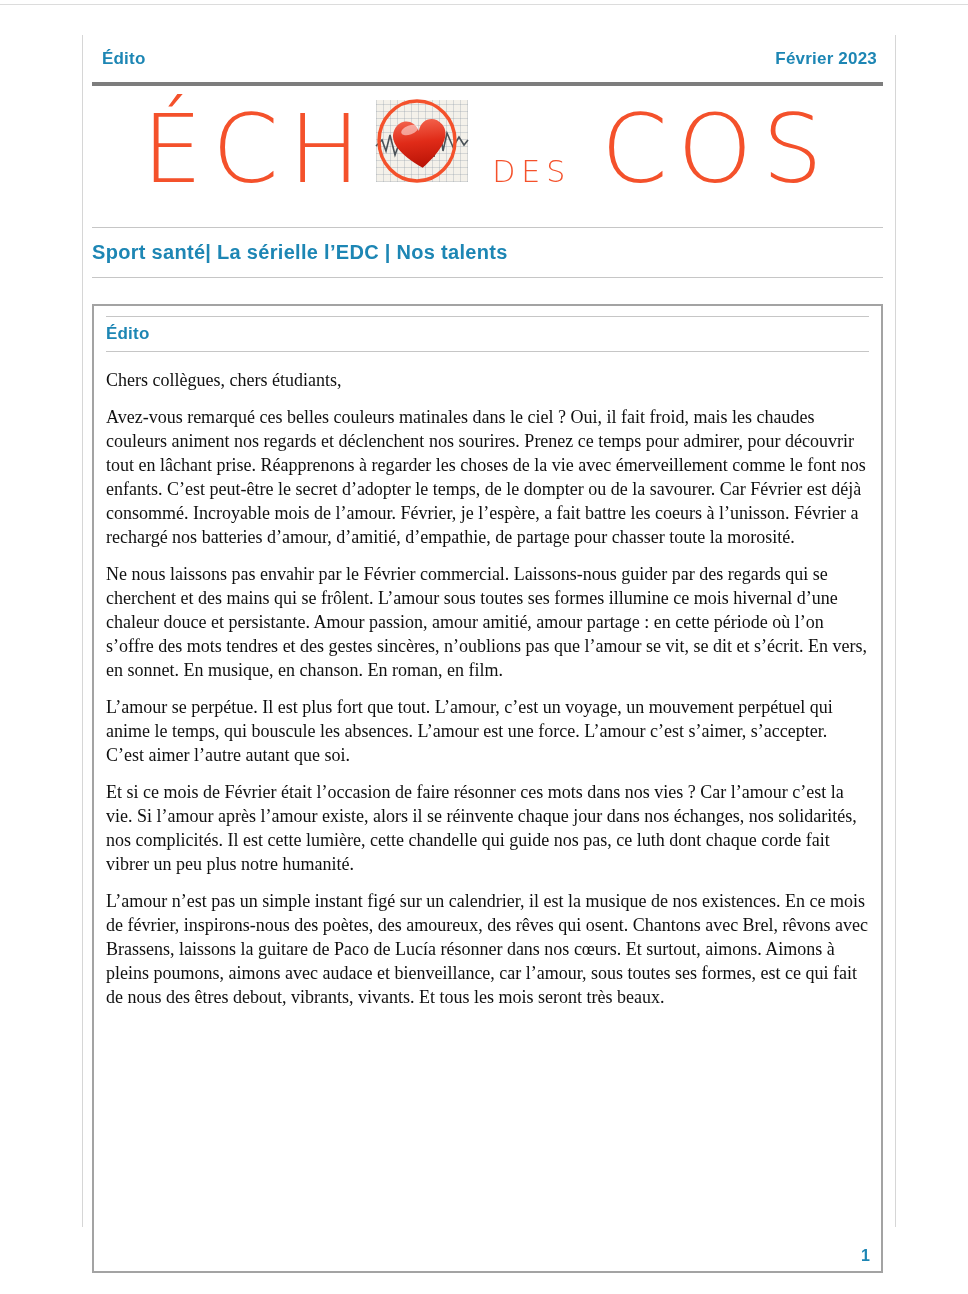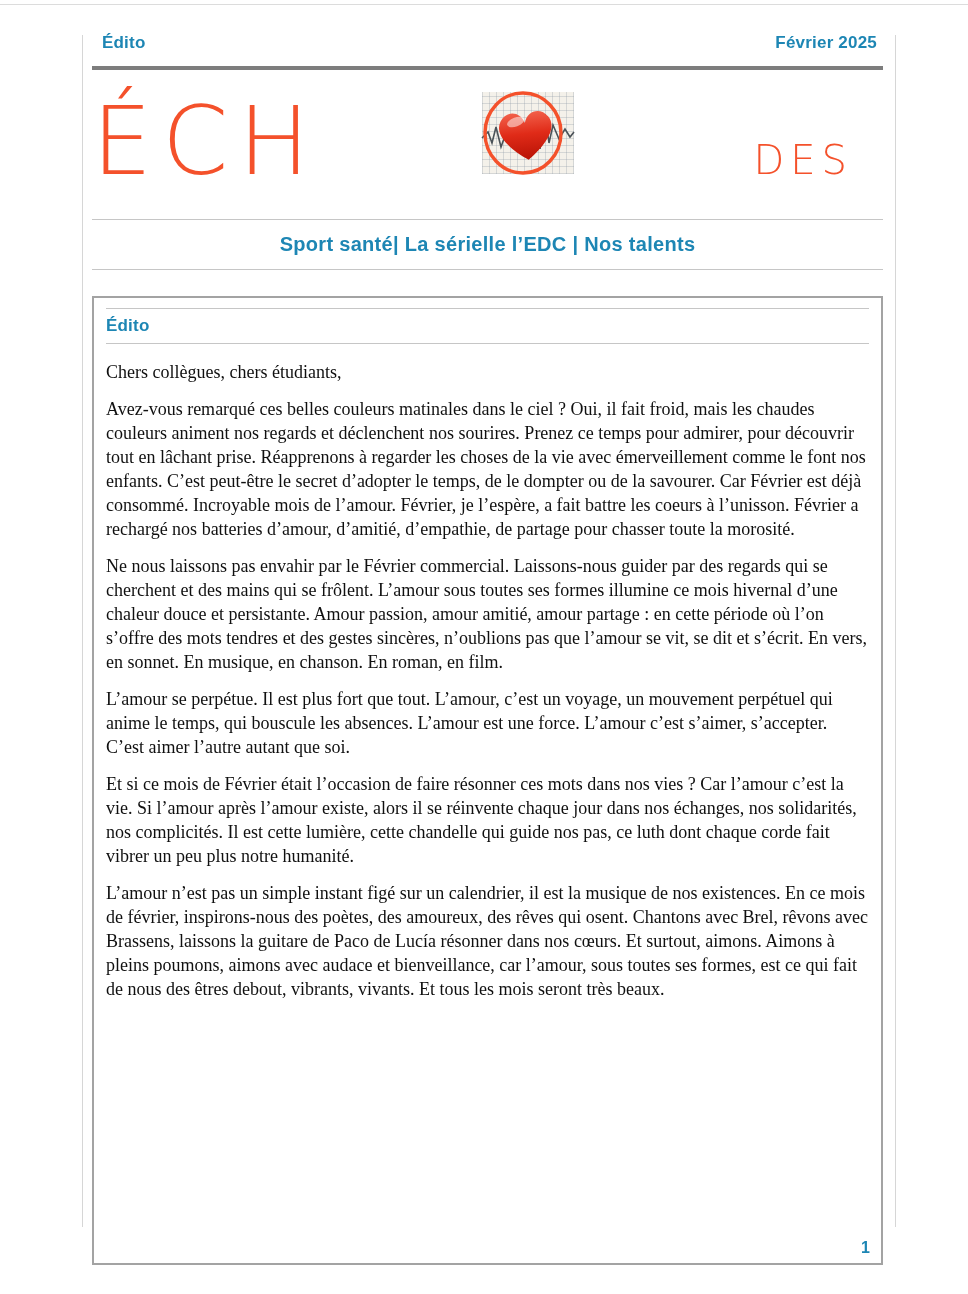--- a/index.html
+++ b/index.html
@@ -7,45 +7,45 @@
     width:968px;height:1294px;position:relative;background:#ffffff;
     font-family:"Liberation Sans","DejaVu Sans",sans-serif;
     overflow:hidden;
   }
   
   .topline{position:absolute;top:4px;left:0;width:968px;height:1px;background:#dcdcdc;}
   .vguide{position:absolute;top:35px;height:1192px;width:1px;background:#d6d6d6;}
   .vguide.left{left:82px;}
   .vguide.right{left:895px;}
 
-  .content{position:absolute;left:92px;top:0;width:791px;}
+  .content{position:absolute;left:92px;top:16px;width:791px;}
 
   .hdr{display:flex;justify-content:space-between;align-items:flex-end;
        margin-top:33px;padding:0 6px 0 10px;
        color:var(--accent);font-size:17px;font-weight:700;letter-spacing:.2px;}
   .rule-dark{margin-top:13px;height:4px;background:var(--rule-dark);}
 
-  .logo{display:flex;justify-content:space-between;align-items:baseline;
-        margin-top:22px;color:var(--logo-orange);white-space:nowrap;}
+  .logo{display:flex;justify-content:center;align-items:baseline;
+        margin-top:14px;color:var(--logo-orange);white-space:nowrap;}
   .logo .big{font-family:"DejaVu Sans ExtraLight","DejaVu Sans Light","DejaVu Sans",sans-serif;
         font-weight:200;font-size:95px;line-height:1;letter-spacing:10px;}
   .logo .mid{font-family:"DejaVu Sans ExtraLight","DejaVu Sans Light","DejaVu Sans",sans-serif;
-        font-weight:200;font-size:40px;line-height:1;letter-spacing:6px;
+        font-weight:200;font-size:30px;line-height:1;letter-spacing:6px;
         margin:0 30px 0 22px;}
   .logo-o{display:inline-block;position:relative;width:92px;height:82px;vertical-align:baseline;
         margin:0 2px -4px 6px;
         background:
           repeating-linear-gradient(0deg, rgba(140,152,165,.30) 0 1px, transparent 1px 7px),
           repeating-linear-gradient(90deg, rgba(140,152,165,.30) 0 1px, transparent 1px 7px),
           #f4f1ea;}
   .logo-o svg{position:absolute;inset:0;overflow:visible;}
 
   .rule-thin{height:1px;background:var(--rule-light);}
   .rule-subtitle-top{margin-top:30px;}
-  .subtitle{margin:13px 0;text-align:center;color:var(--accent);
+  .subtitle{margin:13px 0;color:var(--accent);
             font-size:20px;font-weight:700;letter-spacing:.3px;}
 
   .box{margin-top:26px;height:969px;border:2px solid var(--box-border);
        box-sizing:border-box;padding:10px 12px 8px 12px;position:relative;overflow:hidden;}
   .box h2{margin:7px 0;color:var(--accent);font-size:17px;font-weight:700;letter-spacing:.2px;}
   .article-body{margin-top:16px;
        font-family:"Liberation Serif","DejaVu Serif",serif;
        font-size:18px;line-height:24px;color:#101010;}
   .article-body p{margin:8px 0 13px 0;}
   .article-body p.closing{margin-top:9px;}
@@ -57,21 +57,21 @@
 <body>
 
 <div class="topline"></div>
 <div class="vguide left"></div>
 <div class="vguide right"></div>
 
 <main class="content">
 
   <header class="hdr">
     <span>Édito</span>
-    <span>Février 2025</span>
+    <span>Février 2023</span>
   </header>
 
   <div class="rule-dark"></div>
 
   <div class="logo">
     <span class="big">ÉCH</span>
     <span class="logo-o">
       <svg viewBox="0 0 92 82" width="92" height="82">
         <polyline points="0,46 6,40 10,51 14,35 19,55 24,41 30,47 38,44 48,43 54,30 58,57 63,22 67,51 71,33 77,47 83,37 88,45 92,40" fill="none" stroke="#4a5258" stroke-width="1.6"></polyline>
         <defs>
@@ -82,20 +82,21 @@
           </linearGradient>
         </defs>
         <g transform="rotate(-6 44 42)">
           <path d="M44,68 C22,52 13,38 20,27 C27,16 41,19 44,31 C47,19 61,16 68,27 C75,38 66,52 44,68 Z" fill="url(#hg)"></path>
           <ellipse cx="35" cy="29" rx="9" ry="4.5" fill="#ffffff" opacity="0.5" transform="rotate(-14 35 29)"></ellipse>
         </g>
         <ellipse cx="41" cy="41" rx="38" ry="40" fill="none" stroke="#f4512b" stroke-width="3.4"></ellipse>
       </svg>
     </span>
     <span class="mid">DES</span>
+    <span class="big">COS</span>
   </div>
 
   <div class="rule-thin rule-subtitle-top"></div>
   <div class="subtitle">Sport santé| La sérielle l’EDC | Nos talents</div>
   <div class="rule-thin"></div>
 
   <section class="box">
     <div class="rule-thin"></div>
     <h2>Édito</h2>
     <div class="rule-thin"></div>

